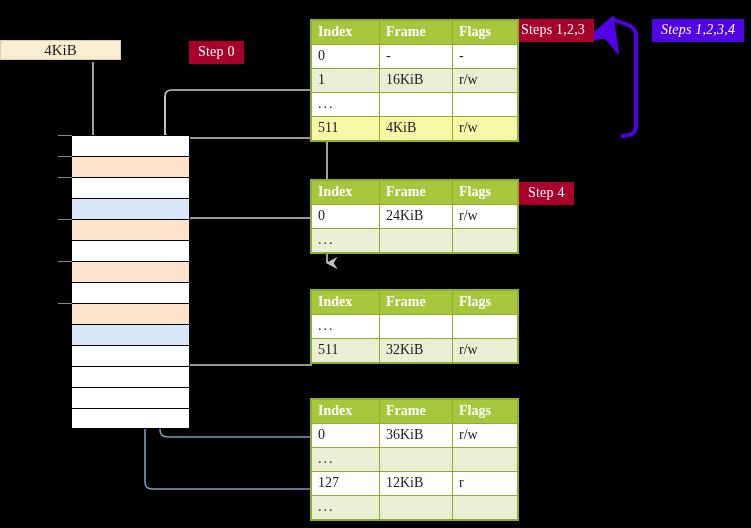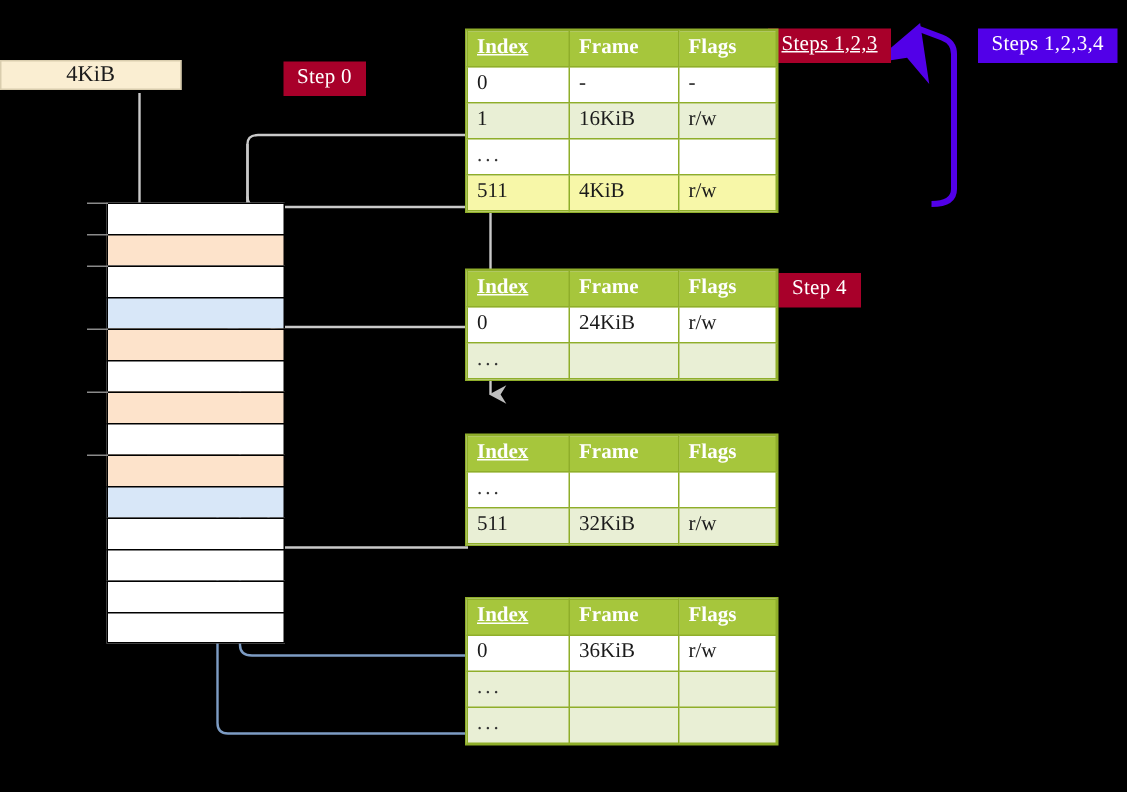--- a/index.html
+++ b/index.html
@@ -77,21 +77,21 @@
     line-height:18px;
     height:18px;
     font-size:14px;
     background:#ffffff;
     color:#1a1a1a;
   }
   .ptable td.alt{background:#e9efd5;}
   .ptable td.hl{background:#f7f7a8;}
   .ptable td.dots{letter-spacing:2px;color:#333;}
 
-  .c-index{width:55px;text-decoration:underline;}
+  .c-index{width:55px;}
   .c-frame{width:60px;}
   .c-flags{width:52px;margin-left:32px;}
 
   svg.overlay{position:absolute;left:0;top:0;width:751px;height:528px;pointer-events:none;}
 </style>
 </head>
 <body>
 
 <div class="canvas">
 
@@ -158,25 +158,25 @@
   <div class="memtick" style="left:58px;top:156px;width:14px;"></div>
   <div class="memtick" style="left:58px;top:177px;width:14px;"></div>
   <div class="memtick" style="left:58px;top:219px;width:14px;"></div>
   <div class="memtick" style="left:58px;top:261px;width:14px;"></div>
   <div class="memtick" style="left:58px;top:303px;width:14px;"></div>
 
   <div class="badge badge-red" style="left:189px;top:41px;">
     <span>Step 0</span>
   </div>
 
-  <div class="badge badge-red" style="left:512px;top:19px;text-decoration:underline;">
+  <div class="badge badge-red" style="left:512px;top:19px;">
     <span>Steps 1,2,3</span>
   </div>
 
-  <div class="badge badge-violet" style="left:652px;top:19px;">
+  <div class="badge badge-violet" style="left:652px;top:19px;font-style:italic;">
     <span>Steps 1,2,3,4</span>
   </div>
 
   <div class="badge badge-red" style="left:519px;top:158px;margin-top:24px;">
     <span>Step 4</span>
   </div>
 
   <table class="ptable" style="left:311px;top:20px;">
     <thead>
       <tr>
@@ -266,20 +266,25 @@
         <td>0</td>
         <td>36KiB</td>
         <td>r/w</td>
       </tr>
       <tr>
         <td class="alt dots">...</td>
         <td class="alt"></td>
         <td class="alt"></td>
       </tr>
       <tr>
+        <td>127</td>
+        <td>12KiB</td>
+        <td>r</td>
+      </tr>
+      <tr>
         <td class="alt dots">...</td>
         <td class="alt"></td>
         <td class="alt"></td>
       </tr>
     </tbody>
   </table>
 
 </div>
 
 </body></html>

